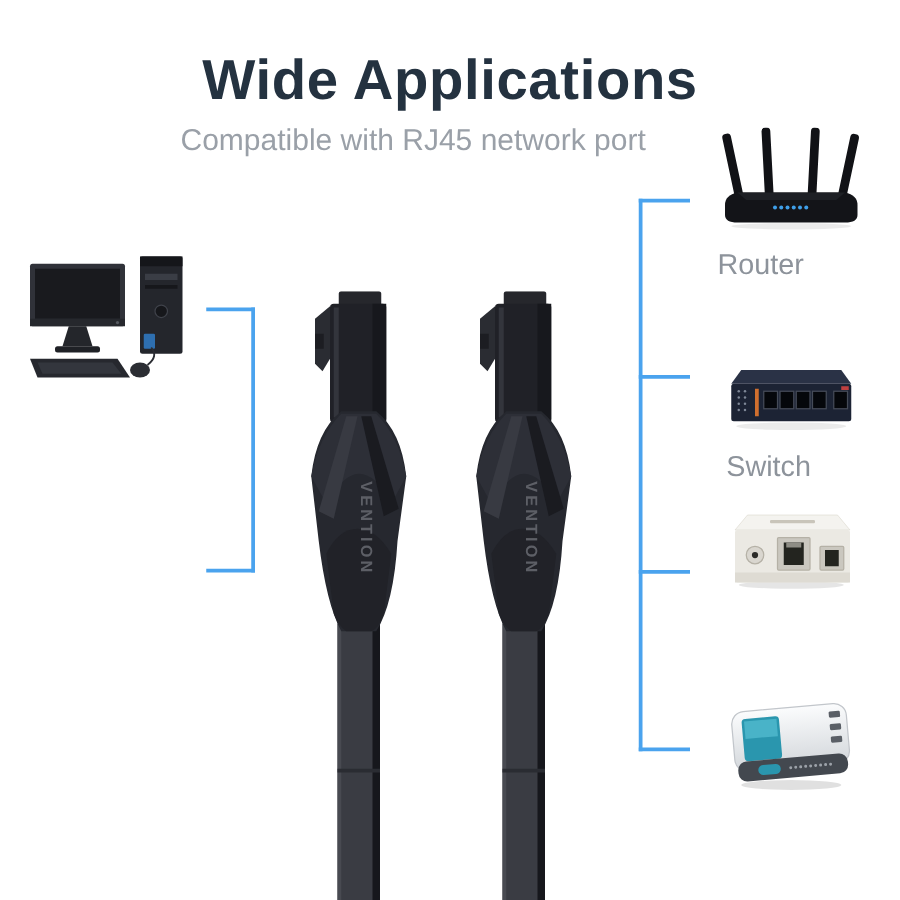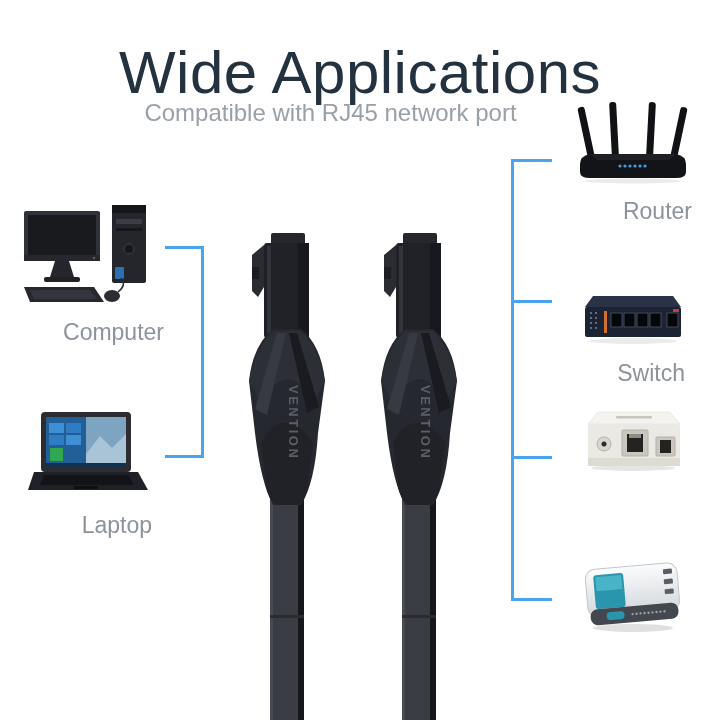--- a/index.html
+++ b/index.html
@@ -10,30 +10,30 @@
     --background:#ffffff;
   }
   *{margin:0;padding:0;box-sizing:border-box;}
   body{font-family:"Liberation Sans","DejaVu Sans",sans-serif;background:#e8e8e8;}
   #canvas{
     position:relative;width:720px;height:720px;margin:0 auto;
     background:var(--background);overflow:hidden;
   }
   .title{
     position:absolute;top:38px;left:0;width:720px;text-align:center;
-    font-size:60px;font-weight:400;color:var(--title-text);letter-spacing:0.5px;
+    font-size:45px;font-weight:700;color:var(--title-text);letter-spacing:0.5px;
   }
   .subtitle{
     position:absolute;top:99px;left:0;width:661px;text-align:center;
     font-size:24px;font-weight:400;color:var(--subtitle-text);
   }
   .device{position:absolute;}
   .device svg{display:block;}
   .device-label{
-    display:block;text-align:right;font-size:23px;color:var(--label-text);
+    display:block;text-align:left;font-size:23px;color:var(--label-text);
     margin-top:14px;white-space:nowrap;
   }
   .line{position:absolute;background:var(--accent-line);}
   .connector{position:absolute;top:233px;width:90px;height:487px;}
   #connector-left{left:241px;}
   #connector-right{left:373px;}
   .hidden-defs{position:absolute;width:0;height:0;overflow:hidden;}
 </style>
 </head>
 <body>
@@ -86,41 +86,22 @@
       <rect x="90" y="0" width="34" height="8" fill="#15161a"></rect>
       <rect x="94" y="14" width="26" height="5" fill="#3a3d45"></rect>
       <rect x="94" y="23" width="26" height="3" fill="#16171b"></rect>
       <circle cx="107" cy="44" r="5" fill="#16171b" stroke="#3f424a" stroke-width="1"></circle>
       <rect x="93" y="62" width="9" height="12" rx="1" fill="#2e6fb0"></rect>
       <polygon points="2,82 72,82 82,97 8,97" fill="#26282e"></polygon>
       <polygon points="8,85 68,85 75,94 12,94" fill="#33363d"></polygon>
       <ellipse cx="90" cy="91" rx="8" ry="6" fill="#2b2d33"></ellipse>
       <path d="M96,87 Q105,80 99,73" stroke="#2b2d33" stroke-width="1.5" fill="none"></path>
     </svg>
-    <span class="device-label">Computer</span>
-  </div>
-
-  <div class="device" style="left:28px;top:412px;width:124px;">
-    <svg width="124" height="86" viewBox="0 0 124 86">
-      <rect x="13" y="0" width="90" height="60" rx="4" fill="#2b2d32"></rect>
-      <rect x="18" y="5" width="80" height="50" fill="#225f96"></rect>
-      <rect x="58" y="5" width="40" height="50" fill="#7da5c2"></rect>
-      <polygon points="58,42 72,24 84,36 98,22 98,55 58,55" fill="#a9c4d7"></polygon>
-      <rect x="21" y="11" width="15" height="10" fill="#3f8fd6"></rect>
-      <rect x="38" y="11" width="15" height="10" fill="#2f7cc2"></rect>
-      <rect x="21" y="23" width="15" height="10" fill="#2f7cc2"></rect>
-      <rect x="38" y="23" width="15" height="10" fill="#3f8fd6"></rect>
-      <rect x="22" y="36" width="13" height="13" fill="#2fa84f"></rect>
-      <rect x="18" y="51" width="80" height="4" fill="#12314e"></rect>
-      <polygon points="6,60 110,60 120,78 0,78" fill="#1f2126"></polygon>
-      <polygon points="16,63 100,63 106,73 12,73" fill="#121317"></polygon>
-      <rect x="46" y="74" width="24" height="3" fill="#0e0f12"></rect>
-    </svg>
-    <span class="device-label">Laptop</span>
-  </div>
+  </div>
+
 
   <div class="line" style="left:165px;top:246px;width:39px;height:3px;"></div>
   <div class="line" style="left:201px;top:246px;width:3px;height:212px;"></div>
   <div class="line" style="left:165px;top:455px;width:39px;height:3px;"></div>
 
   <svg id="connector-left" class="connector" viewBox="0 0 90 487">
     <use href="#rj45"></use>
   </svg>
   <svg id="connector-right" class="connector" viewBox="0 0 90 487">
     <use href="#rj45"></use>

